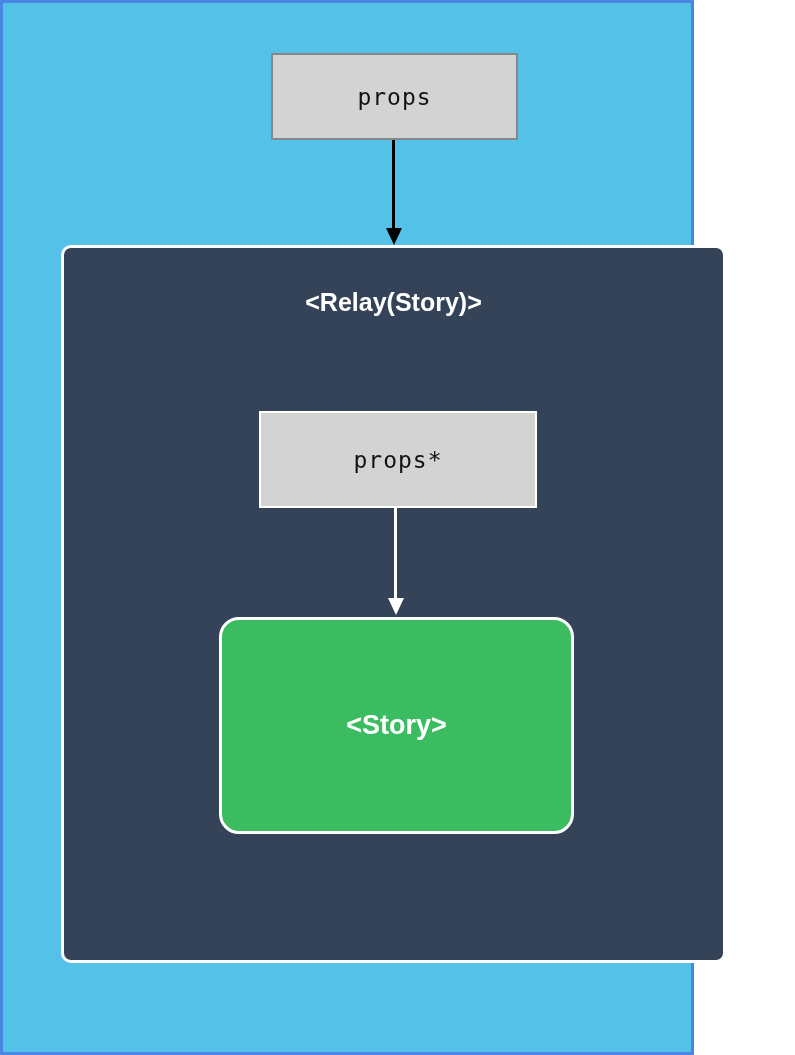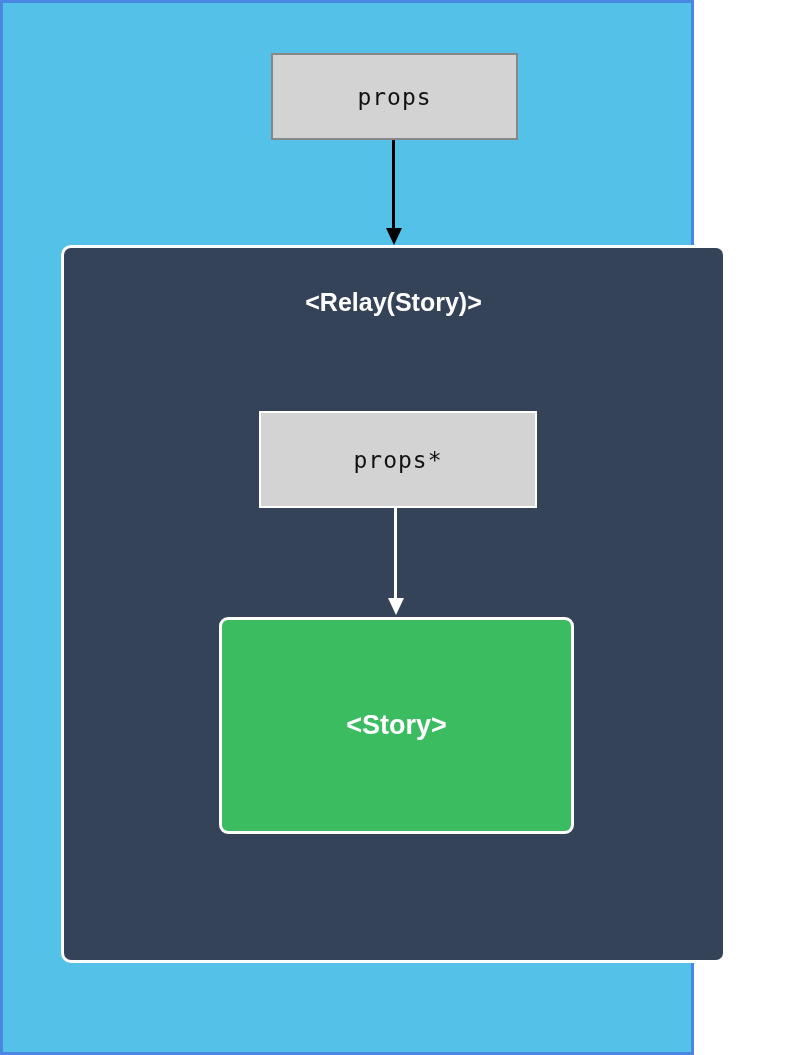--- a/index.html
+++ b/index.html
@@ -74,21 +74,21 @@
     border: 2px solid;
   }
   #inner-arrow-line { left: 330px; top: 260px; height: 91px; }
   #inner-arrow-head { left: 324px; top: 350px; }
 
   
   #story-box {
     left: 155px; top: 369px;
     width: 355px; height: 217px;
     border: 3px solid;
-    border-radius: 9px;
+    border-radius: 20px;
   }
   .big-label {
     font-size: 27px;
     font-weight: bold;
   }
 </style>
 </head>
 <body>
 
 <div id="canvas" class="abs" style="background: rgb(84, 193, 232); border-color: rgb(74, 135, 226);">

